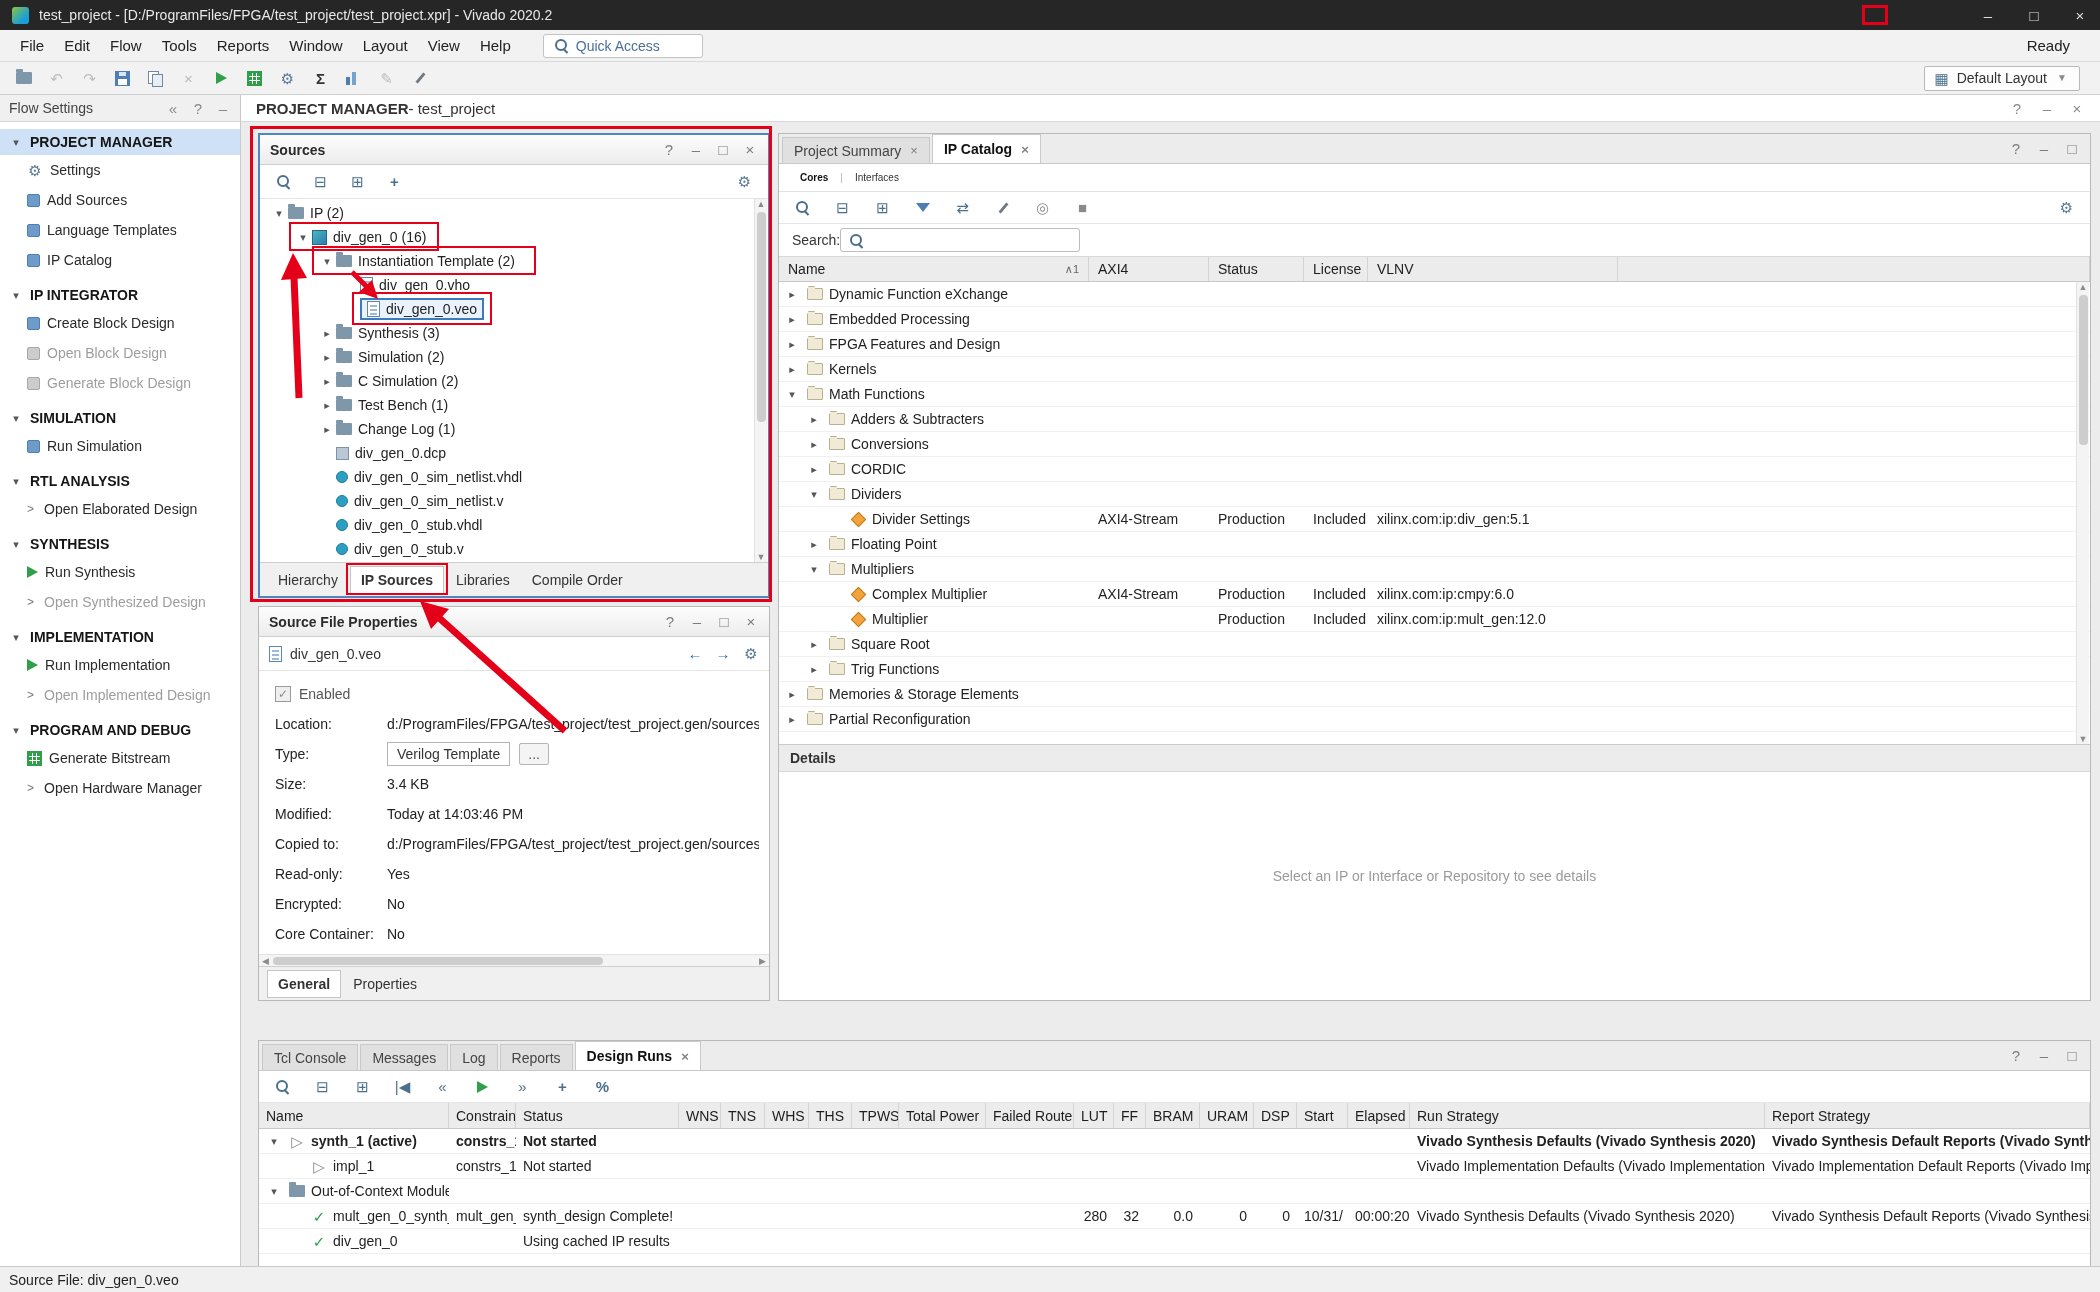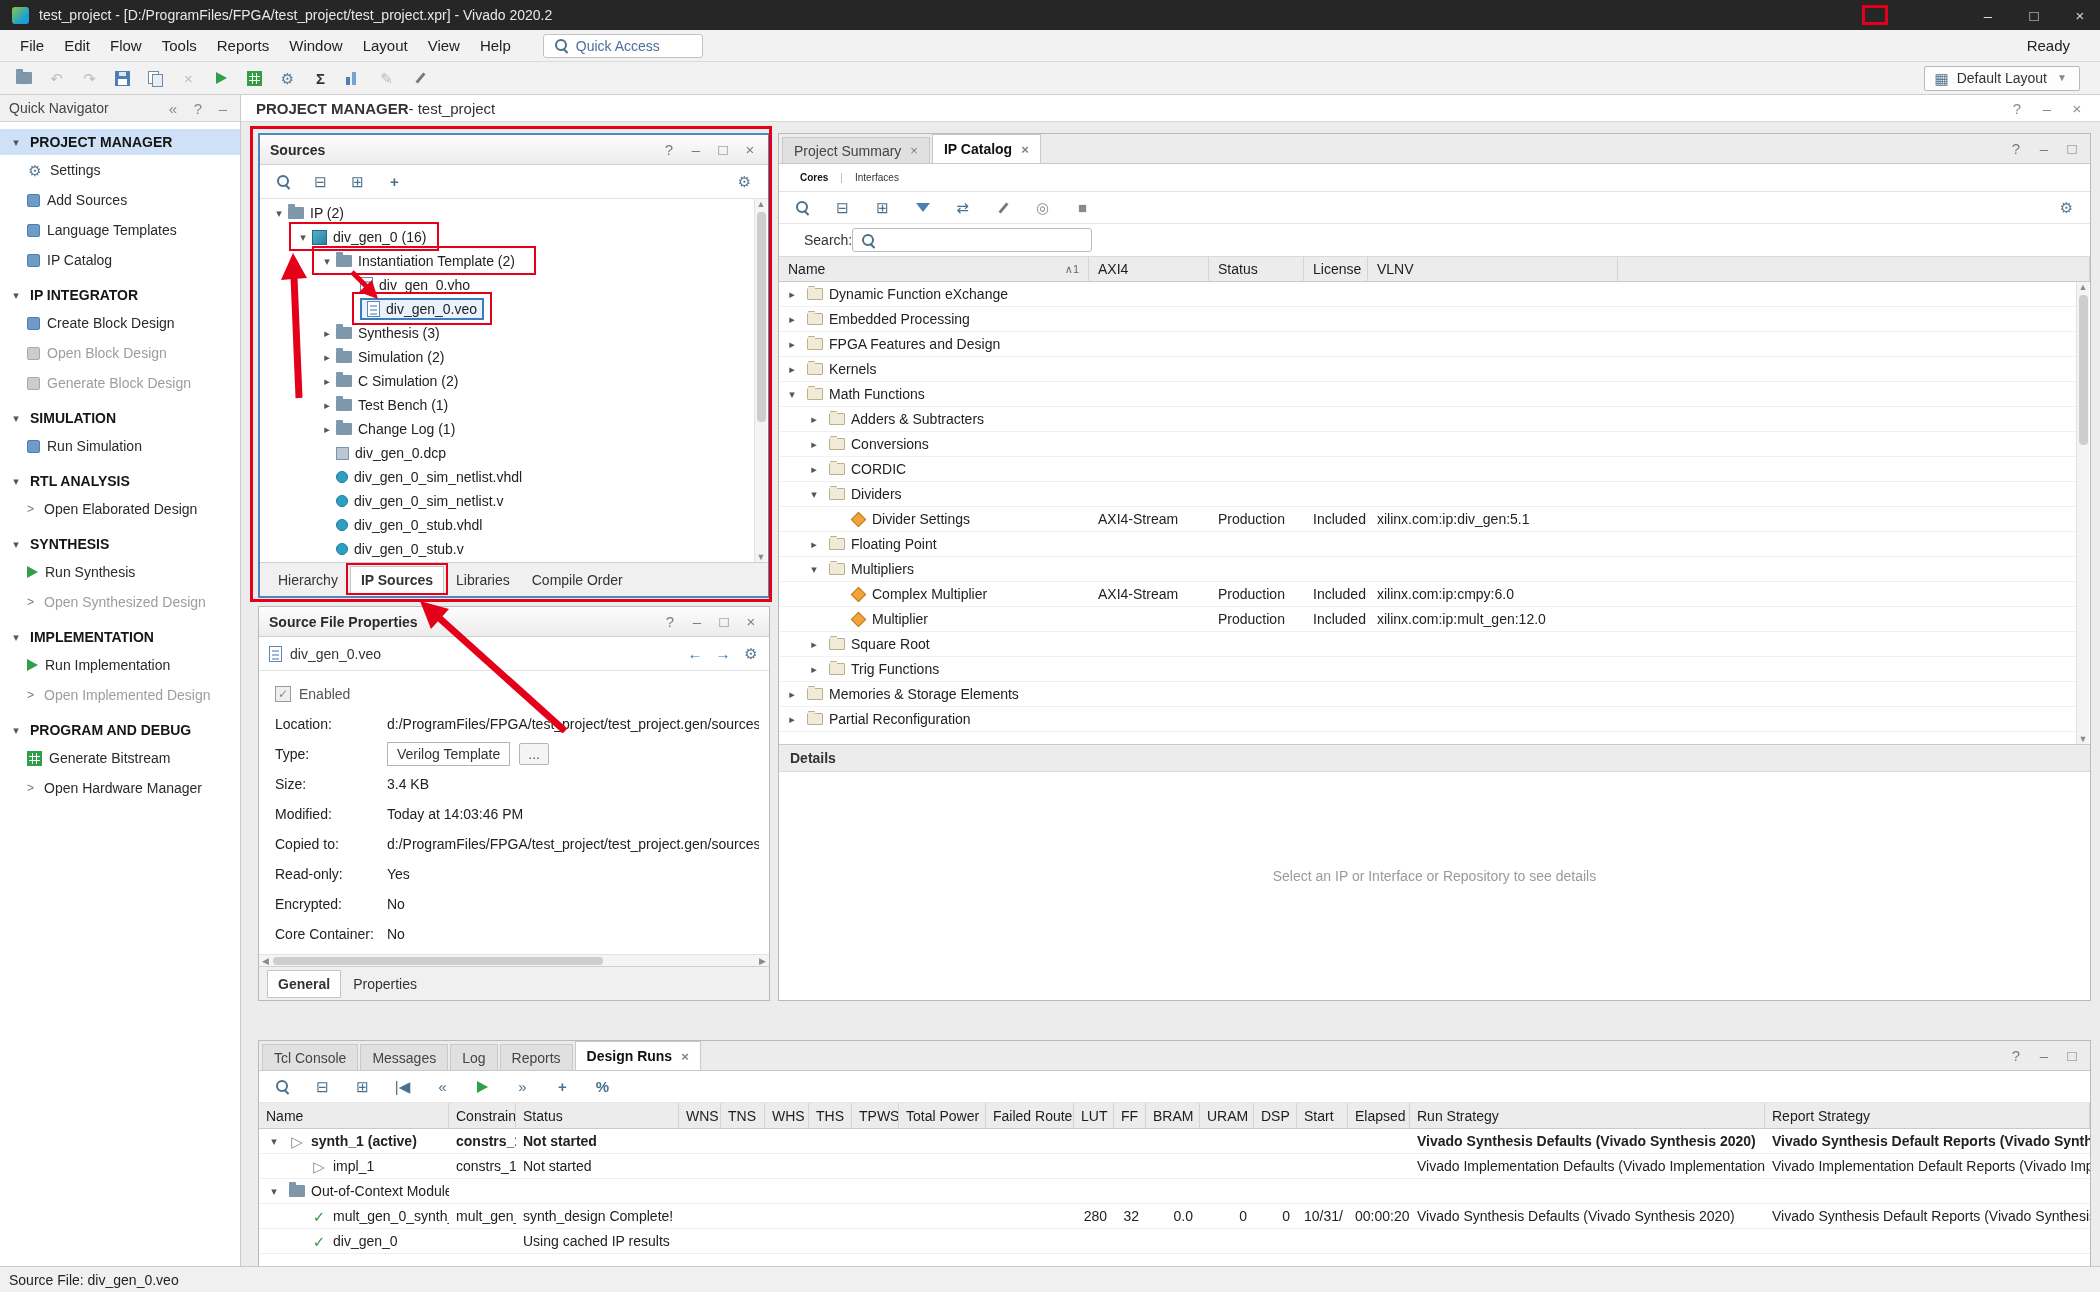--- a/index.html
+++ b/index.html
@@ -115,21 +115,21 @@
 
 .ipc-tabbar{flex:0 0 30px;background:#ececec;border-bottom:1px solid #c9c9c9;display:flex;align-items:flex-end;padding:0 0 0 3px;gap:2px}
 .doc-tab{height:26px;display:flex;align-items:center;gap:9px;padding:0 11px;font-size:14px;background:#e0e0e0;border:1px solid #c9c9c9;border-bottom:none;color:#444}
 .doc-tab.active{background:#fff;font-weight:bold;height:29px;color:#111}
 .tab-x{color:#818181;font-size:13px}
 .ipc-hicons{margin-left:auto;display:flex;gap:12px;color:#7d7d7d;font-size:13px;align-self:center;padding-right:10px}
 .ipc-subtabs{flex:0 0 28px;display:flex;align-items:center;padding:0 21px;gap:12px;border-bottom:1px solid #e2e2e2;font-size:10px;background:#fff}
 .ipc-subtab.active{font-weight:bold;color:#111}
 .subtab-sep{color:#b5b5b5}
 .ipc-toolbar{flex:0 0 32px;display:flex;align-items:center;gap:13px;padding:0 10px;border-bottom:1px solid #e6e6e6;background:#fff}
-.ipc-search{flex:0 0 32px;display:flex;align-items:center;padding:0 25px;background:#fff}
+.ipc-search{flex:0 0 32px;display:flex;align-items:center;padding:0 13px;background:#fff}
 .search-box{width:240px;height:24px;border:1px solid #bdbdbd;border-radius:3px;background:#fff;display:flex;align-items:center;padding:0 8px;gap:6px;color:#9a9a9a}
 .ipc-grid-h{display:grid;grid-template-columns:310px 120px 95px 64px 250px minmax(0,1fr);background:#ececec;border-top:1px solid #d9d9d9;border-bottom:1px solid #c9c9c9;flex:0 0 26px}
 .ipc-grid-h>div{display:flex;align-items:center;padding:0 9px;border-right:1px solid #d4d4d4;font-size:14px;color:#1d1d1d;overflow:hidden;white-space:nowrap}
 .sortmark{margin-left:auto;font-size:11px;color:#666}
 .ipc-rows{flex:0 0 462px;overflow:hidden;position:relative}
 .ipc-row{display:grid;grid-template-columns:310px 120px 95px 64px 250px minmax(0,1fr);height:25px;border-bottom:1px solid #f0f0f0}
 .ipc-row>div{display:flex;align-items:center;padding:0 9px;overflow:hidden;white-space:nowrap;font-size:14px;color:#222}
 .ipc-name{gap:6px}
 .ipc-details-h{flex:0 0 28px;background:#ececec;border-top:1px solid #c9c9c9;border-bottom:1px solid #d9d9d9;display:flex;align-items:center;padding:0 11px;font-weight:bold;font-size:14px}
 .ipc-details-body{flex:1;position:relative;background:#fff}
@@ -236,21 +236,21 @@
       </span>
     <span class="layout-select">
       <span class="gchar g-steel">▦</span>
       <span>Default Layout</span>
       <span class="gchar g-gray" style="font-size:10px">▼</span>
     </span>
   </div>
 
   <div class="sidebar">
     <div class="sidebar-header">
-      <span>Quick Navigator</span>
+      <span>Flow Settings</span>
       <span class="sb-hicons" id="fn-hicons">
           <span class="gchar">«</span>
           <span class="gchar">?</span>
           <span class="gchar">‒</span>
         </span>
     </div>
     <div id="flow-body">
         <div class="fn-section">
           <div class="fn-header selected">
             <span class="tcaret">▾</span>

